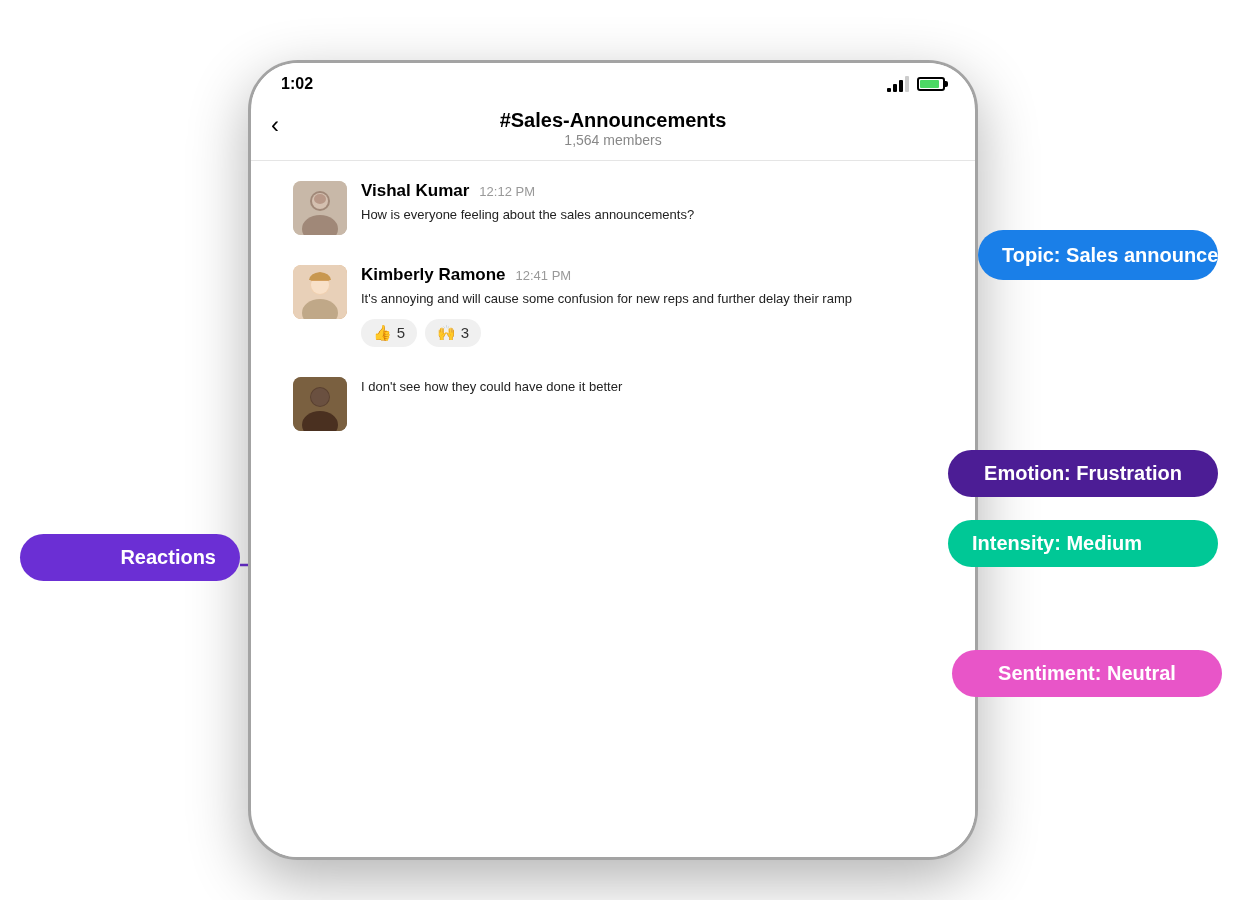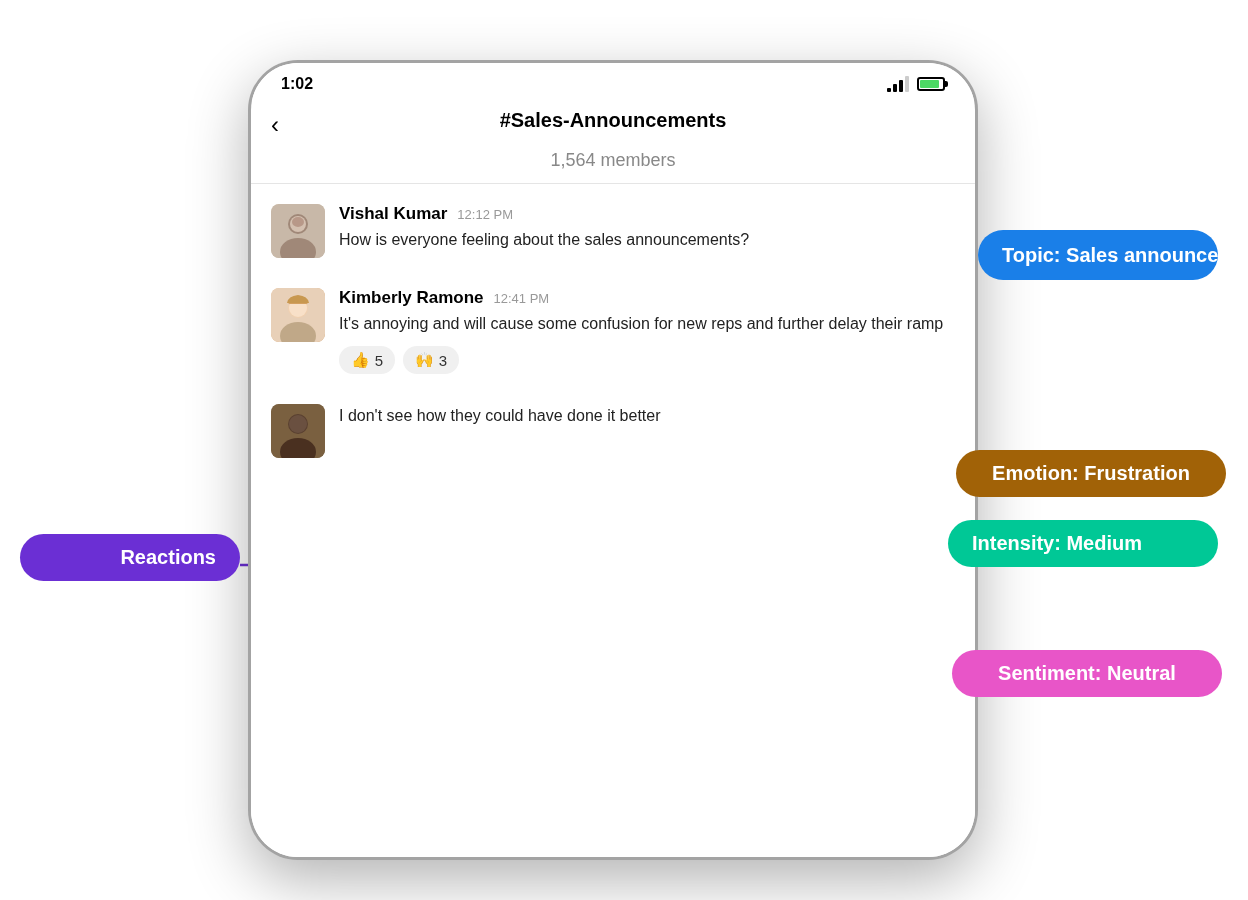--- a/index.html
+++ b/index.html
@@ -110,31 +110,32 @@
       font-size: 24px;
       color: #000;
       cursor: pointer;
     }
     .channel-name {
       font-size: 20px;
       font-weight: 700;
       color: #000;
     }
     .member-count {
-      font-size: 18px;
+      font-size: 14px;
       color: #888;
-      margin-top: 18px;
+      margin-top: 0;
     }
 
     
     .messages-area {
       flex: 1;
       overflow-y: auto;
       padding: 20px 20px;
       background: #fff;
+      margin-left: 22px;
     }
 
     
     .message {
       display: flex;
       gap: 14px;
       margin-bottom: 30px;
     }
     .avatar {
       width: 54px;
@@ -170,21 +171,21 @@
     .sender-name {
       font-size: 17px;
       font-weight: 700;
       color: #000;
     }
     .message-time {
       font-size: 13px;
       color: #999;
     }
     .message-text {
-      font-size: 16px;
+      font-size: 13px;
       color: #222;
       line-height: 1.5;
     }
 
     
     .reaction-row {
       display: flex;
       gap: 8px;
       margin-top: 10px;
     }
@@ -217,23 +218,23 @@
 
     .annotation-topic {
       background: #1a7fe8;
       top: 230px;
       right: 30px;
       width: 240px;
       text-align: center;
       line-height: 1.3;
     }
     .annotation-emotion {
-      background: #a16207;
+      background: #4c1d95;
       top: 450px;
-      right: 22px;
+      right: 30px;
       width: 270px;
       text-align: center;
     }
     .annotation-intensity {
       background: #00c896;
       top: 520px;
       right: 30px;
       width: 270px;
       text-align: left;
     }

